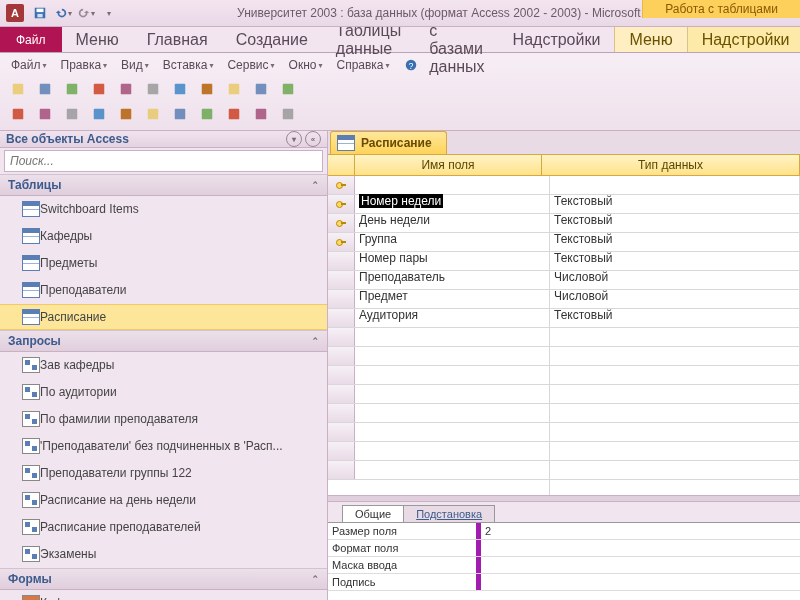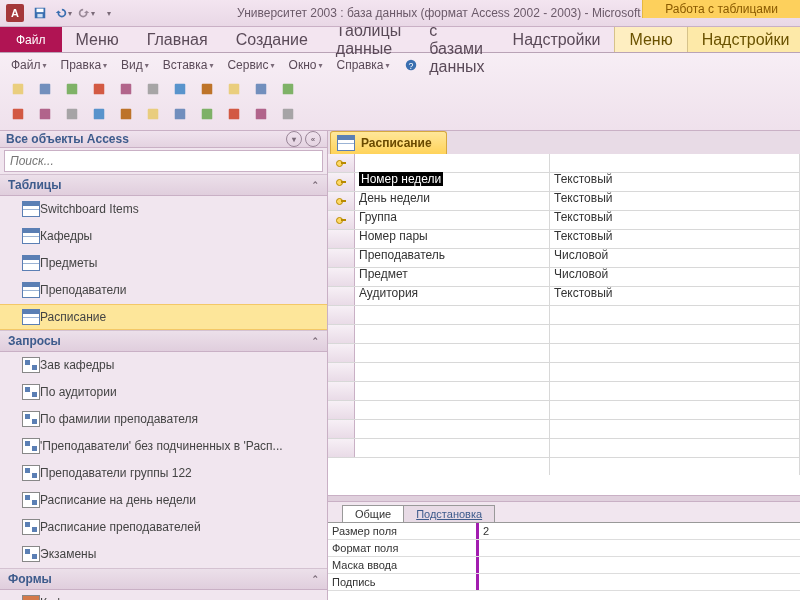--- a/index.html
+++ b/index.html
@@ -62,21 +62,21 @@
 .gc2{flex:1}
 .field-sel{background:#000;color:#fff;padding:0 2px}
 .prop-split{height:5px;background:#e0d0dd;border-top:1px solid #c9b0c5;border-bottom:1px solid #c9b0c5}
 .prop-area{height:100px;background:#f1e6ef;display:flex;flex-direction:column}
 .prop-title{text-align:right;padding:1px 6px;color:#5a4a58;font-size:11px}
 .prop-tabs{display:flex;padding-left:14px;height:20px;align-items:flex-end}
 .ptab{border:1px solid #999;border-bottom:none;background:#fff;padding:2px 12px;font-size:11px;margin-right:-1px}
 .ptab.inactive{background:#e8dbe6;text-decoration:underline;color:#3d5b8c}
 .prop-grid{background:#fff;border-top:1px solid #999;flex:1}
 .prow{display:flex;height:16px;border-bottom:1px solid #ddd;font-size:11px}
-.pl{width:140px;padding:0 4px;border-right:3px solid #a21caf;display:flex;align-items:center}
+.pl{width:140px;padding:0 4px;border-right:5px solid #a21caf;display:flex;align-items:center}
 .pv{flex:1;padding:0 4px;display:flex;align-items:center}
 svg{width:14px;height:14px}
 </style>
 </head>
 <body>
 
 <div class="titlebar">
   <div class="app-icon">A</div>
   <div class="qat">
     <div class="qat-btn">
@@ -355,20 +355,25 @@
       </div>
   </div>
 
   <div class="main-area">
     <div class="doc-tabs">
       <div class="doc-tab">
         <span class="obj-ico tbl-ico"></span>
         <span>Расписание</span>
       </div>
     </div>
+    <div class="grid-head">
+      <div class="gh-sel"></div>
+      <div class="gh-col gh1">Имя поля</div>
+      <div class="gh-col gh2">Тип данных</div>
+    </div>
     <div class="grid-body" id="gridbody">
         <div class="grow">
           <div class="gsel">
             <span class="key-ico"></span>
           </div>
           <div class="gc gc1">
             <span class="field-sel">Номер недели</span>
           </div>
           <div class="gc gc2">Текстовый</div>
         </div>

